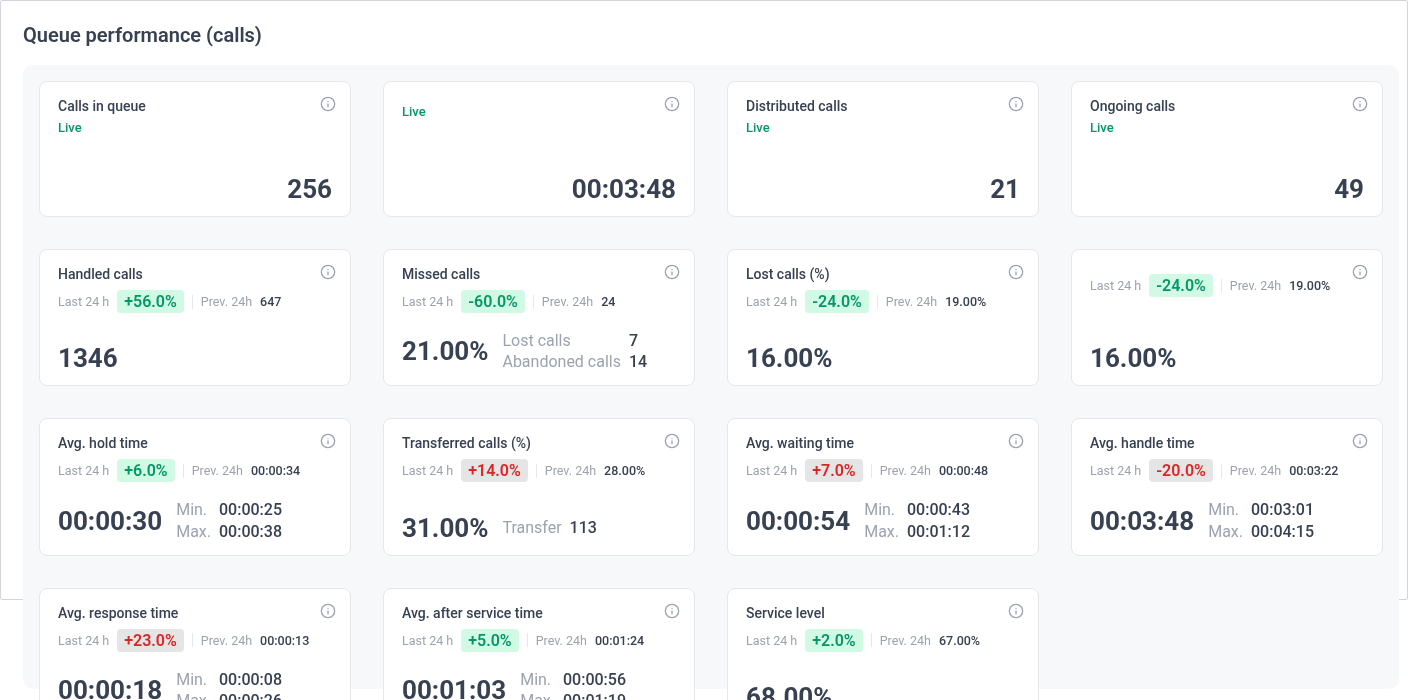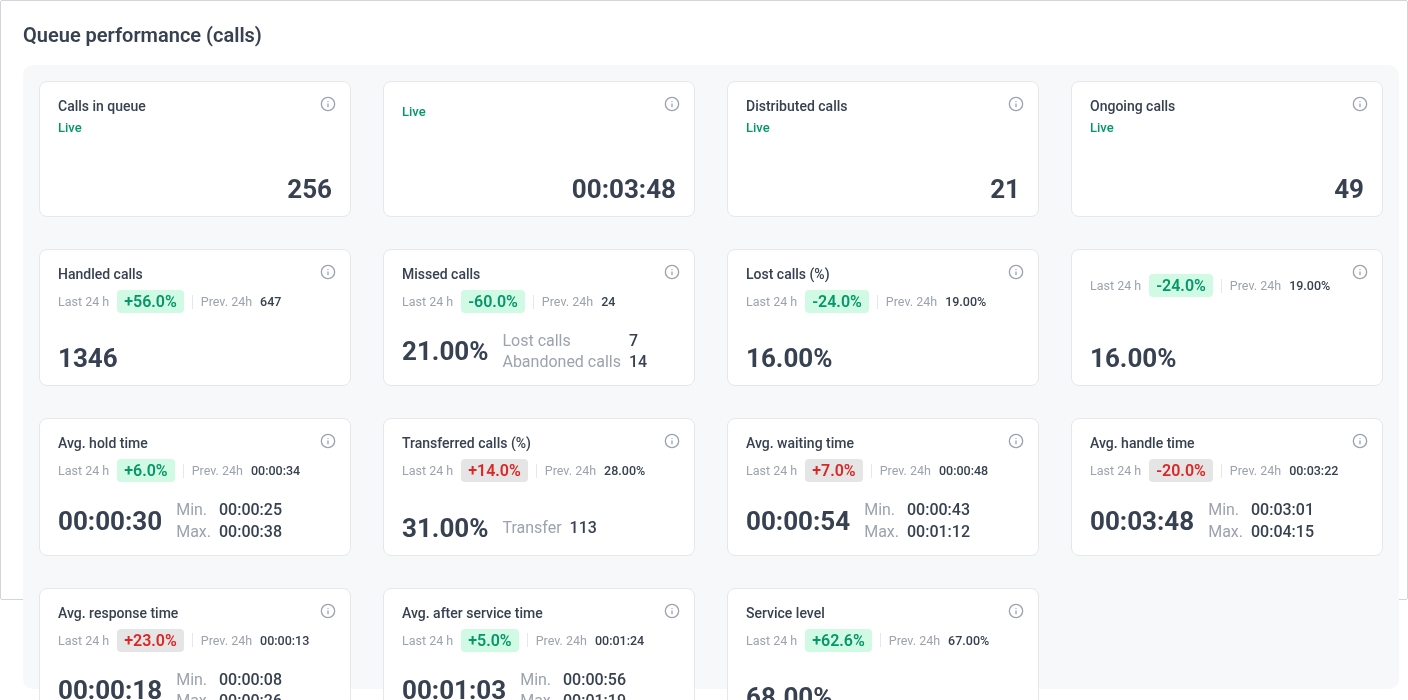--- a/index.html
+++ b/index.html
@@ -416,21 +416,21 @@
           <div class="card-title">Service level</div>
           <span class="info-icon">
             <svg viewBox="0 0 24 24" fill="none" stroke="currentColor" stroke-width="2" stroke-linecap="round" stroke-linejoin="round">
               <circle cx="12" cy="12" r="10"></circle>
               <line x1="12" y1="16" x2="12" y2="12"></line>
               <line x1="12" y1="8" x2="12.01" y2="8"></line>
             </svg>
           </span>
           <div class="meta-row">
             <span>Last 24 h</span>
-            <span class="chip chip-green">+62.6%</span>
+            <span class="chip chip-green">+2.0%</span>
             <span class="divider"></span>
             <span class="prev-label">Prev. 24h</span>
             <span class="prev-value">67.00%</span>
           </div>
           <div class="bottom-row">
             <div class="big-value">68.00%</div>
           </div>
         </div>
       </div>
   </div>

